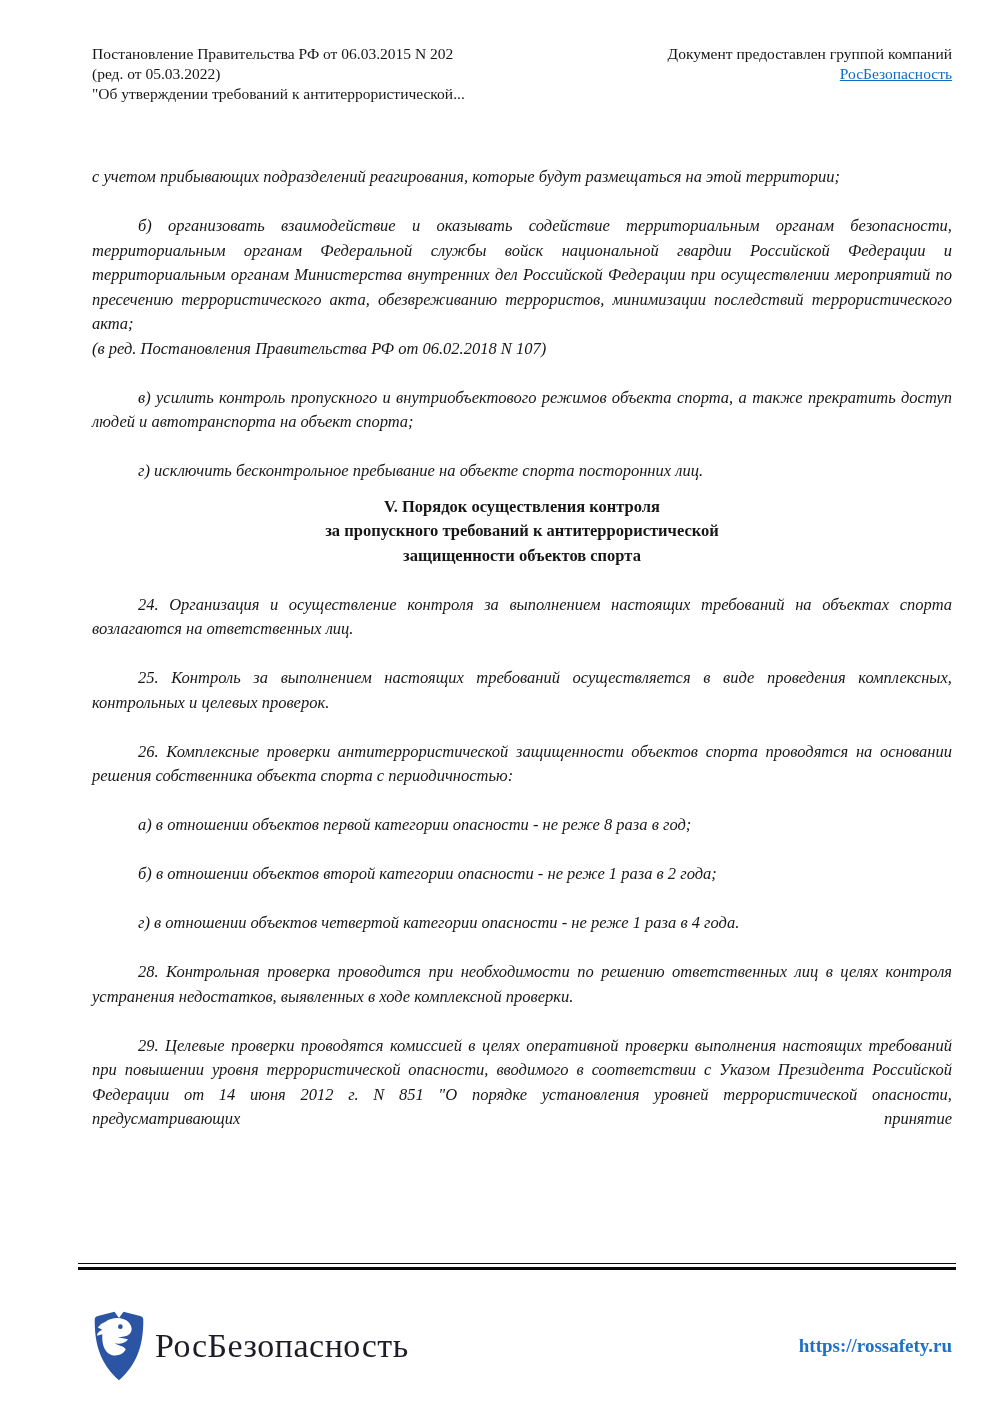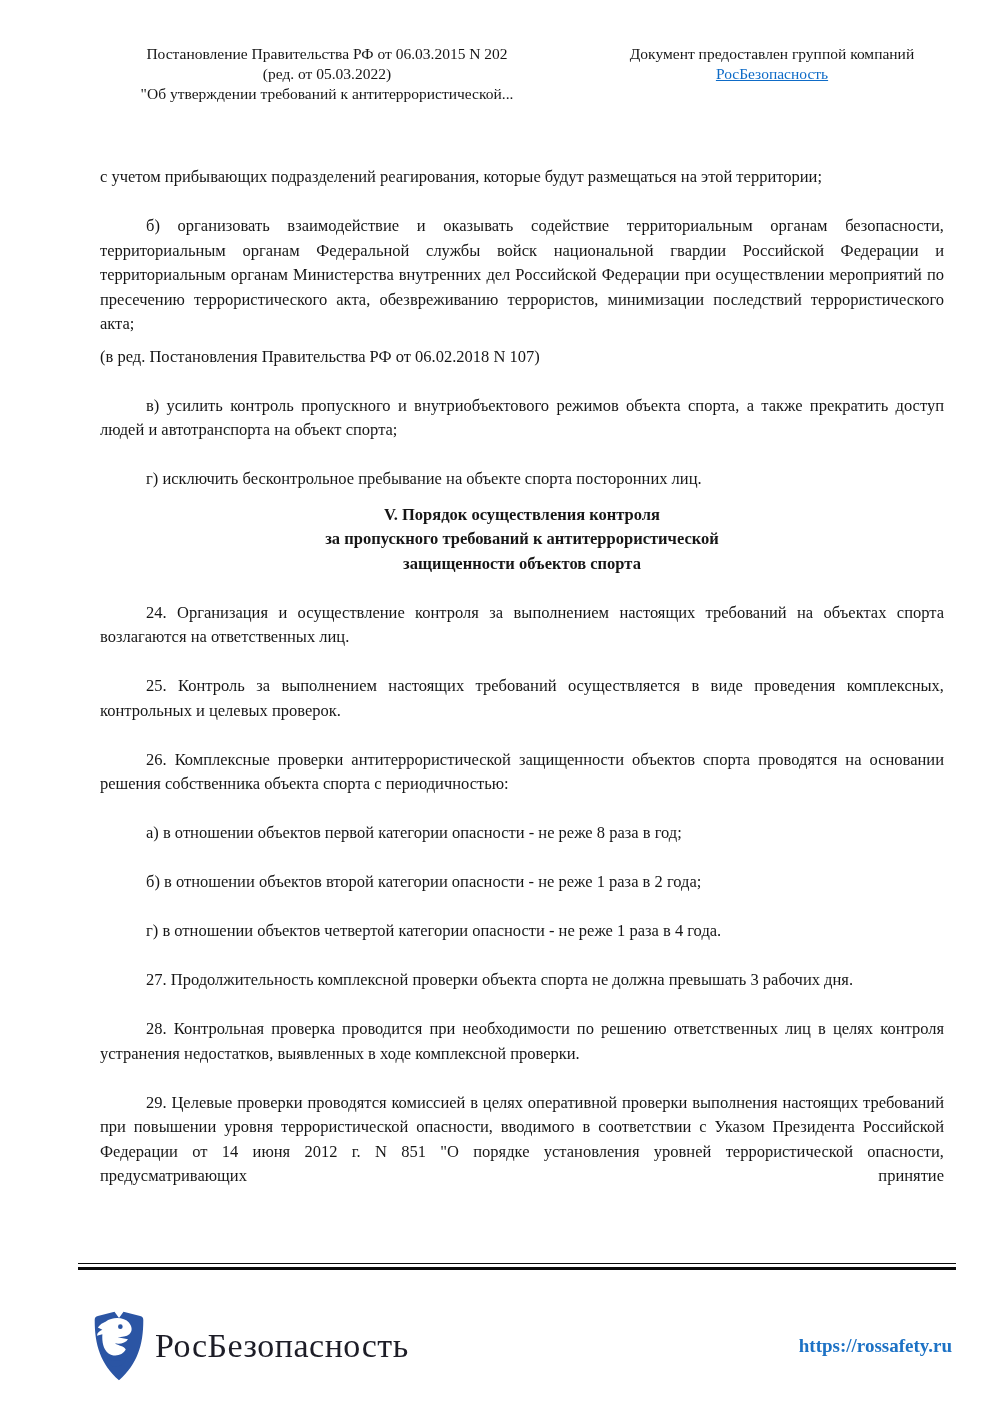--- a/index.html
+++ b/index.html
@@ -20,35 +20,35 @@
     width: 860px;
   }
   
   .doc-header {
     display: flex;
     justify-content: space-between;
     align-items: flex-start;
     font-size: 15.5px;
     line-height: 20px;
   }
-  .doc-header-left { width: 470px; text-align: center; }
-  .doc-header-right { width: 360px; text-align: center; }
+  .doc-header-left { width: 470px; text-align: left; }
+  .doc-header-right { width: 360px; text-align: right; }
   a.header-link, a.header-link:visited {
     color: #0e6bc7;
     text-decoration: underline;
     cursor: pointer;
   }
   
   .doc-body {
     margin-top: 61px;
     font-size: 16.5px;
     line-height: 24.5px;
     text-align: justify;
   }
-  .doc-body p { margin: 8px; }
+  .doc-body p { margin: 0; font-style: italic; }
   .doc-body p.gap { margin-top: 24.5px; }
   .doc-body p.indent { text-indent: 46px; }
   .doc-body p.justify-last { text-align-last: justify; }
   .section-heading {
     margin-top: 11px;
     font-weight: bold;
     text-align: center;
   }
   .section-heading div { line-height: 24.5px; }
   
@@ -118,21 +118,20 @@
         <div>за пропускного требований к антитеррористической</div>
         <div>защищенности объектов спорта</div>
       </div>
 
       <p class="gap indent">24. Организация и осуществление контроля за выполнением настоящих требований на объектах спорта возлагаются на ответственных лиц.</p>
       <p class="gap indent">25. Контроль за выполнением настоящих требований осуществляется в виде проведения комплексных, контрольных и целевых проверок.</p>
       <p class="gap indent">26. Комплексные проверки антитеррористической защищенности объектов спорта проводятся на основании решения собственника объекта спорта с периодичностью:</p>
       <p class="gap indent">а) в отношении объектов первой категории опасности - не реже 8 раза в год;</p>
       <p class="gap indent">б) в отношении объектов второй категории опасности - не реже 1 раза в 2 года;</p>
       <p class="gap indent">г) в отношении объектов четвертой категории опасности - не реже 1 раза в 4 года.</p>
-      <p class="gap indent">27. Продолжительность комплексной проверки объекта спорта не должна превышать 3 рабочих дня.</p>
       <p class="gap indent">28. Контрольная проверка проводится при необходимости по решению ответственных лиц в целях контроля устранения недостатков, выявленных в ходе комплексной проверки.</p>
       <p class="gap indent justify-last">29. Целевые проверки проводятся комиссией в целях оперативной проверки выполнения настоящих требований при повышении уровня террористической опасности, вводимого в соответствии с Указом Президента Российской Федерации от 14 июня 2012 г. N 851 "О порядке установления уровней террористической опасности, предусматривающих принятие</p>
     </div>
   </div>
 
   <div class="footer-rule"></div>
 
   <div class="doc-footer">
     <div class="footer-left">
       <svg class="brand-logo" viewBox="0 0 60 84" xmlns="http://www.w3.org/2000/svg">

